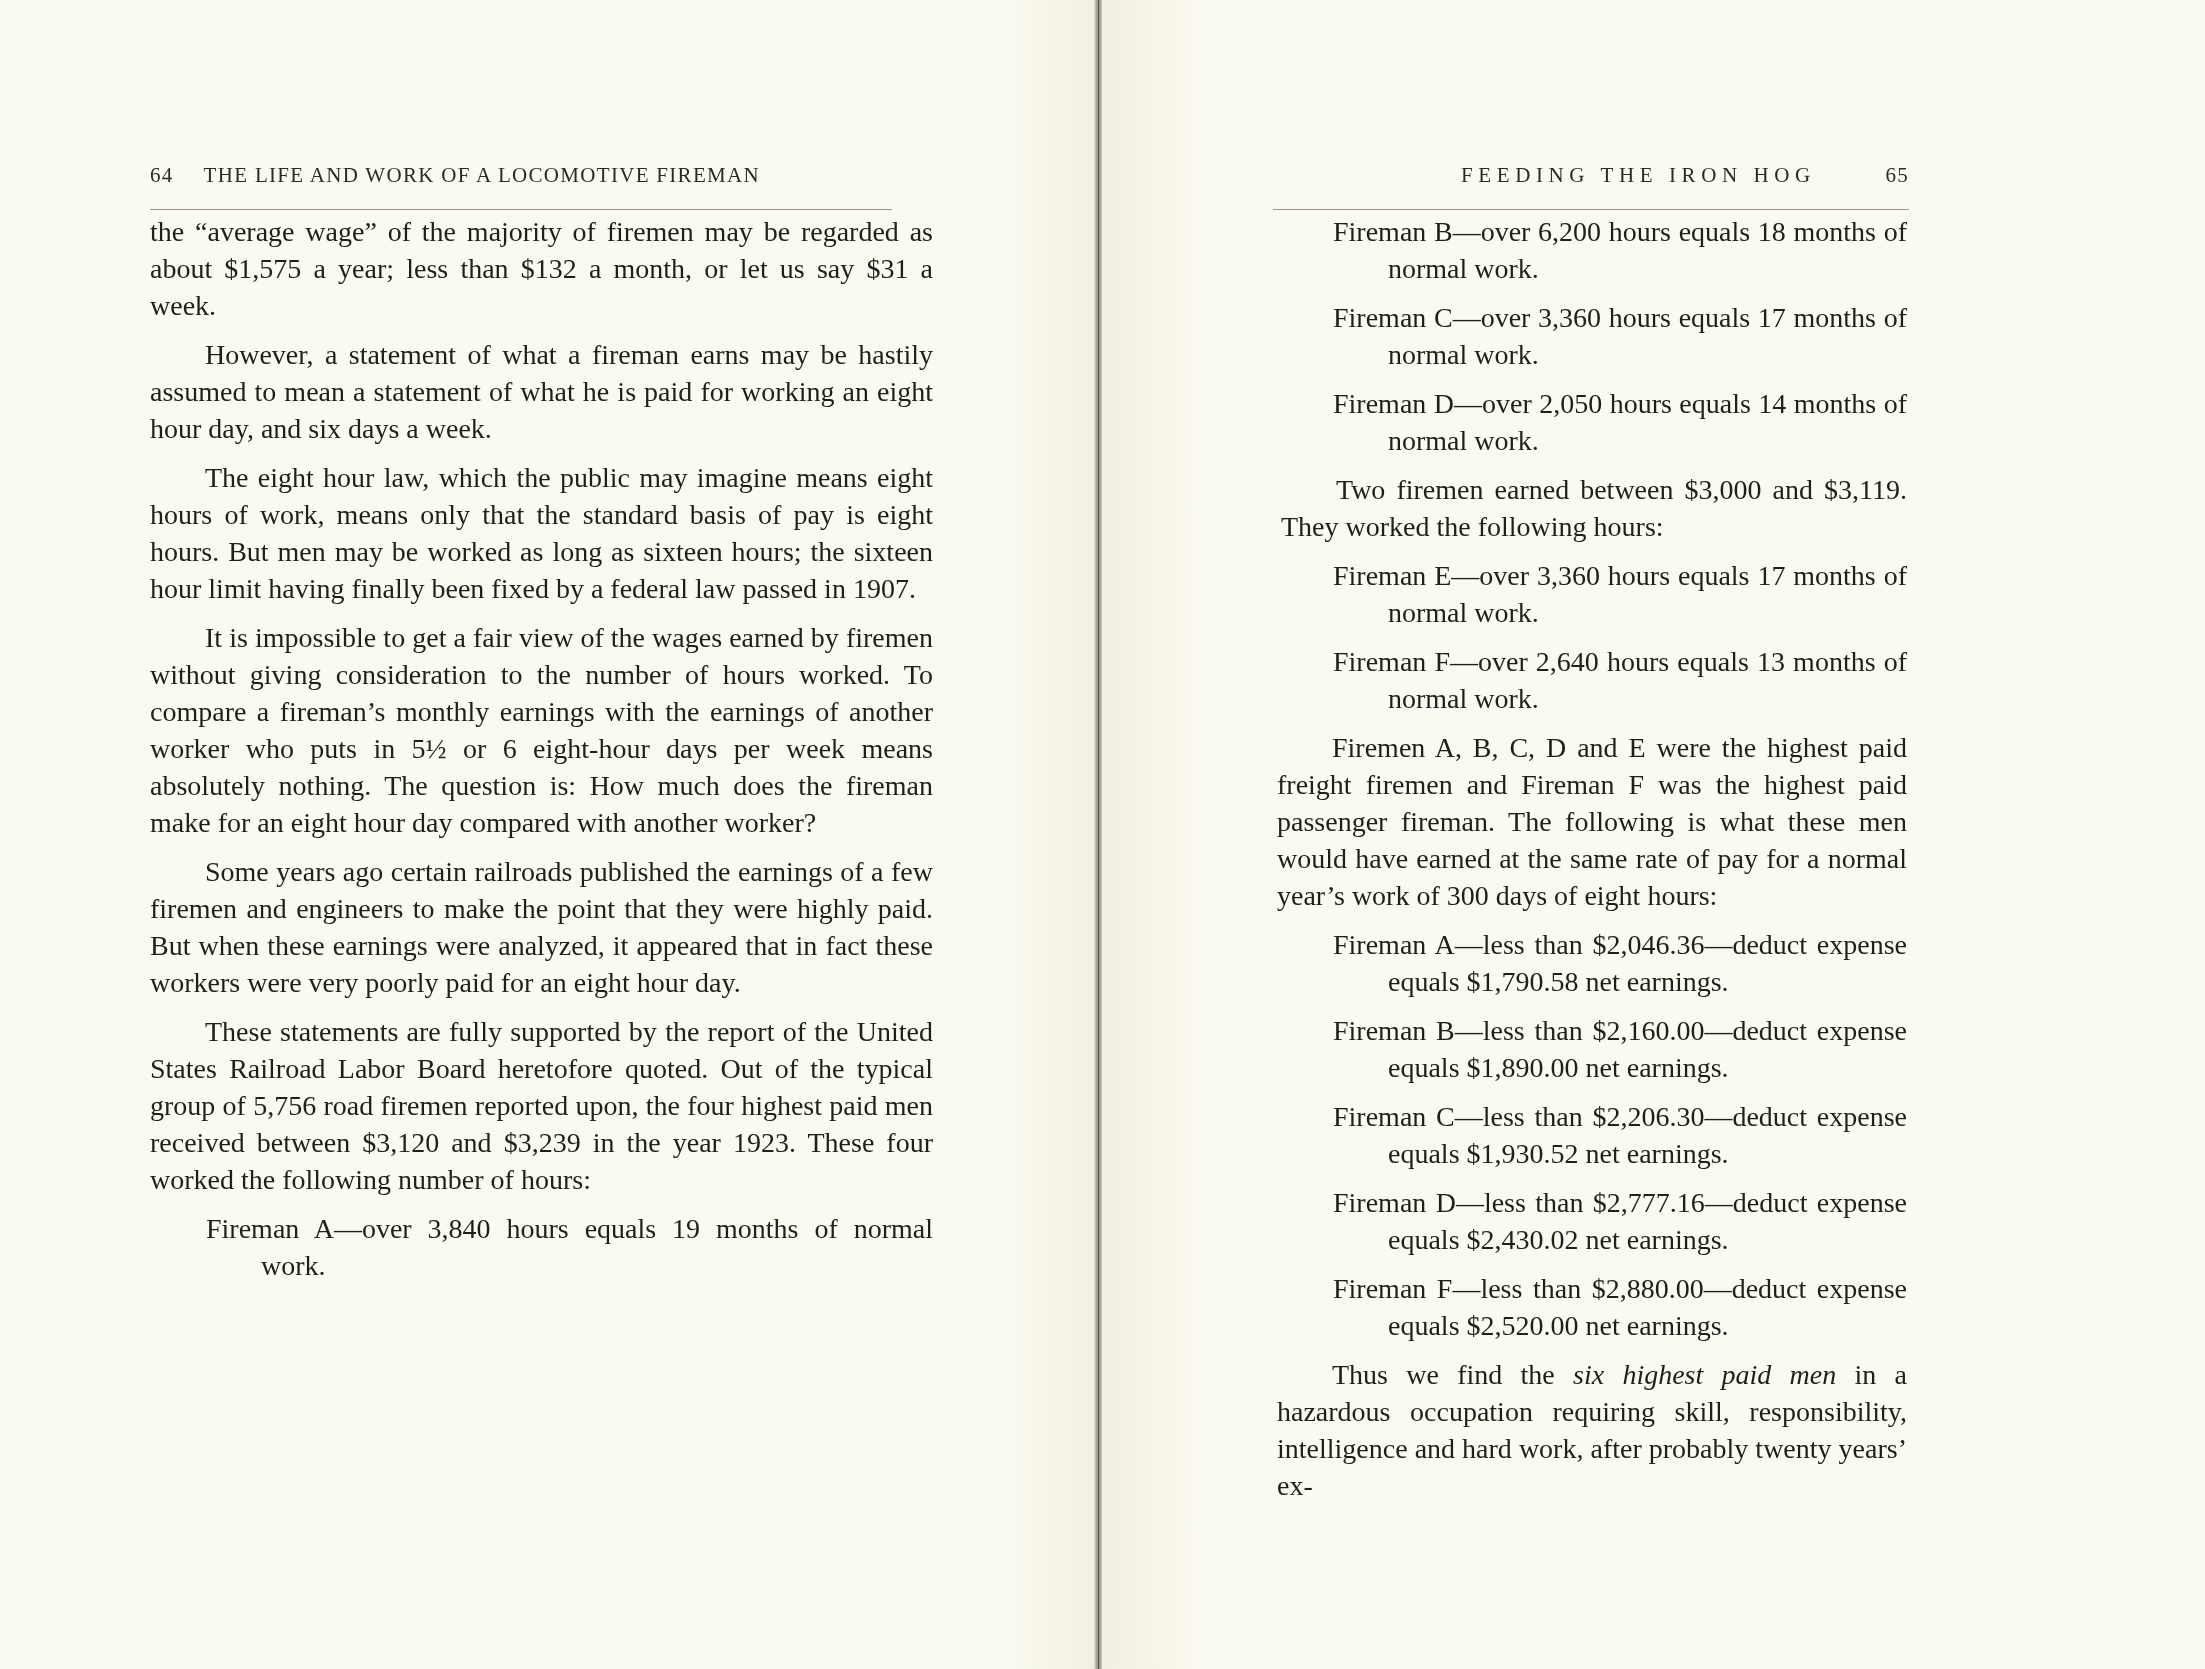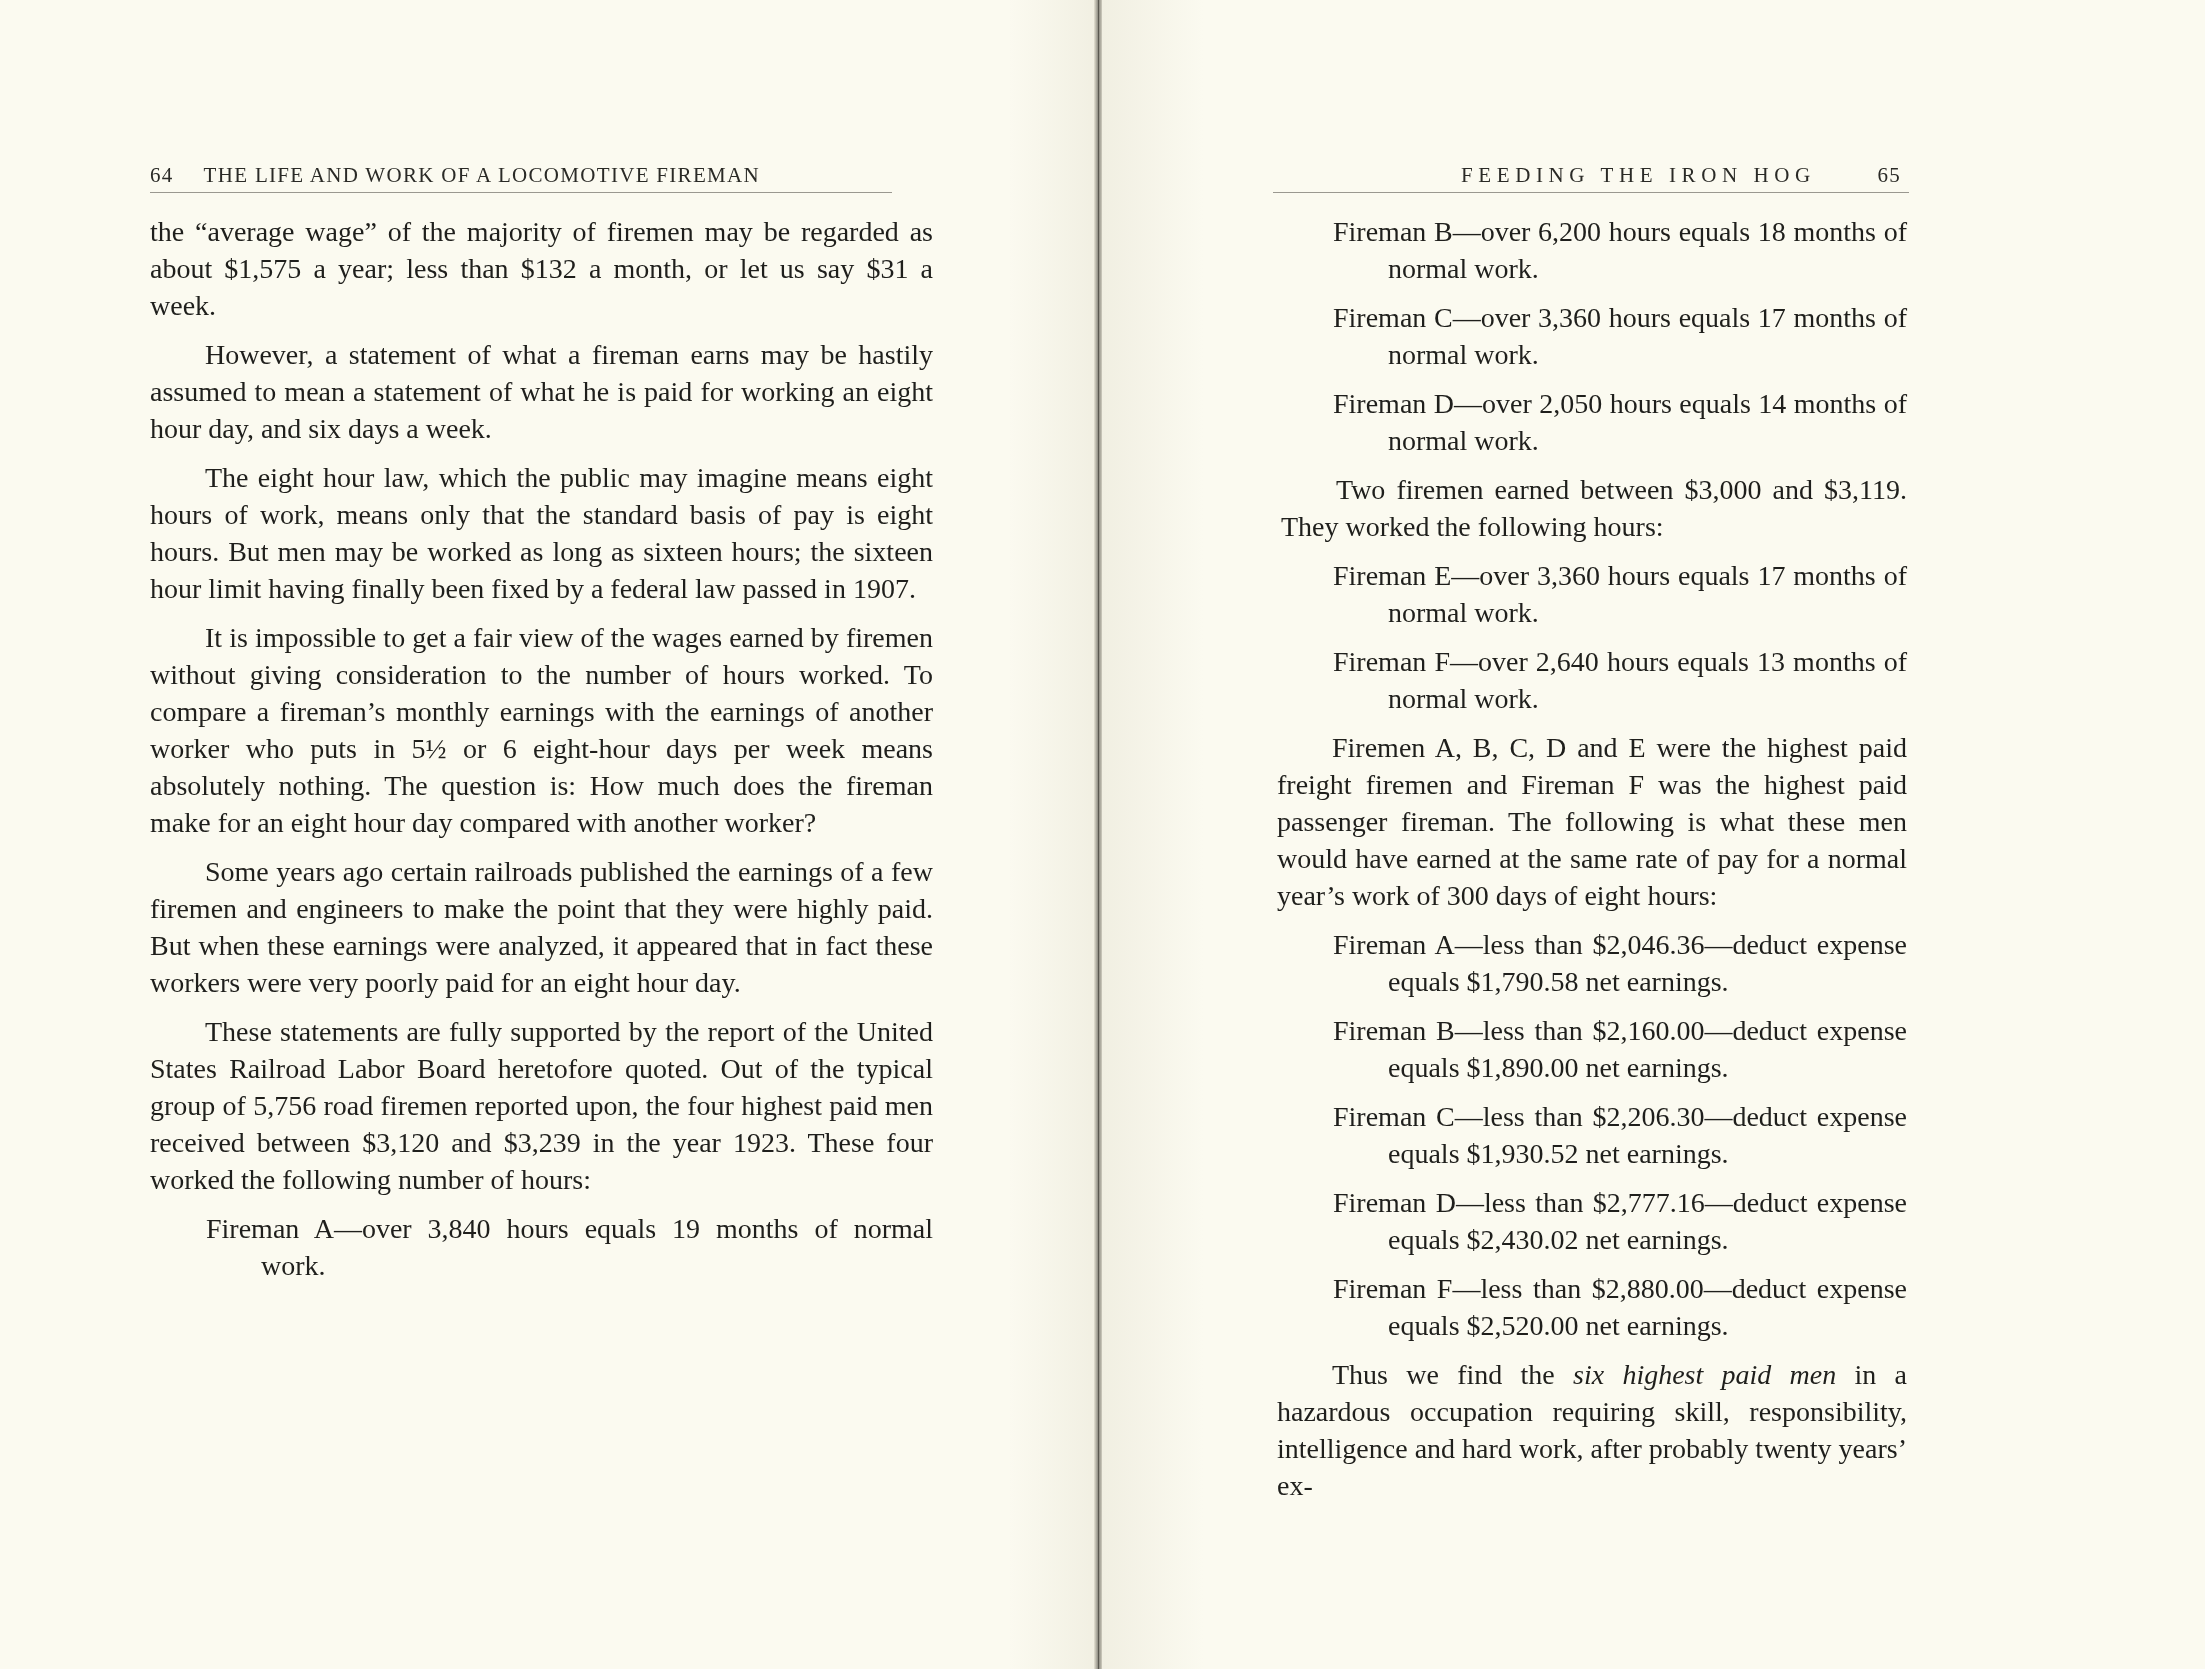--- a/index.html
+++ b/index.html
@@ -17,28 +17,28 @@
   .page.left { left:0; width:1097px; background:linear-gradient(to right,#fbfaf0 0%,#fbfaf0 92%,#f1efe2 100%); }
   .page.right { left:1102px; width:1272px; background:linear-gradient(to left,#fbfaf0 0%,#fbfaf0 92%,#f1efe2 100%); }
   .gutter {
     position:absolute; left:1094px; top:0; width:8.8px; height:1669px;
     background:linear-gradient(to right,#e6e3d4,#8c8a80 45%,#5a5850 50%,#8c8a80 55%,#e6e3d4);
   }
   .header {
     position:absolute; top:153px; height:35px;
     font-size:21px; letter-spacing:1.3px; color:#2a2a26;
     border-bottom:1.3px solid #9a9890;
-    display:flex; align-items:flex-end; padding-bottom:4px;
+    display:flex; align-items:flex-end; padding-bottom:21px;
   }
   .left .header { left:150px; width:742px; }
   .right .header { left:1273px - 1102px; }
   .header .num { margin-right:30px; }
   .right .header { left:171px; width:636px; justify-content:space-between; }
   .right .header .title { margin-left:188px; letter-spacing:5.6px; }
-  .right .header .num { margin-right:8px; }
+  .right .header .num { margin-right:0; }
   .body {
     position:absolute; top:213px;
     font-size:28px; line-height:37px;
     text-align:justify;
   }
   .left .body { left:150px; width:783px; }
   .right .body { left:175px; width:630px; }
   .left .body { width:783px; }
   p { margin:0 0 12px 0; text-indent:55px; }
   p.noindent { text-indent:0; }

